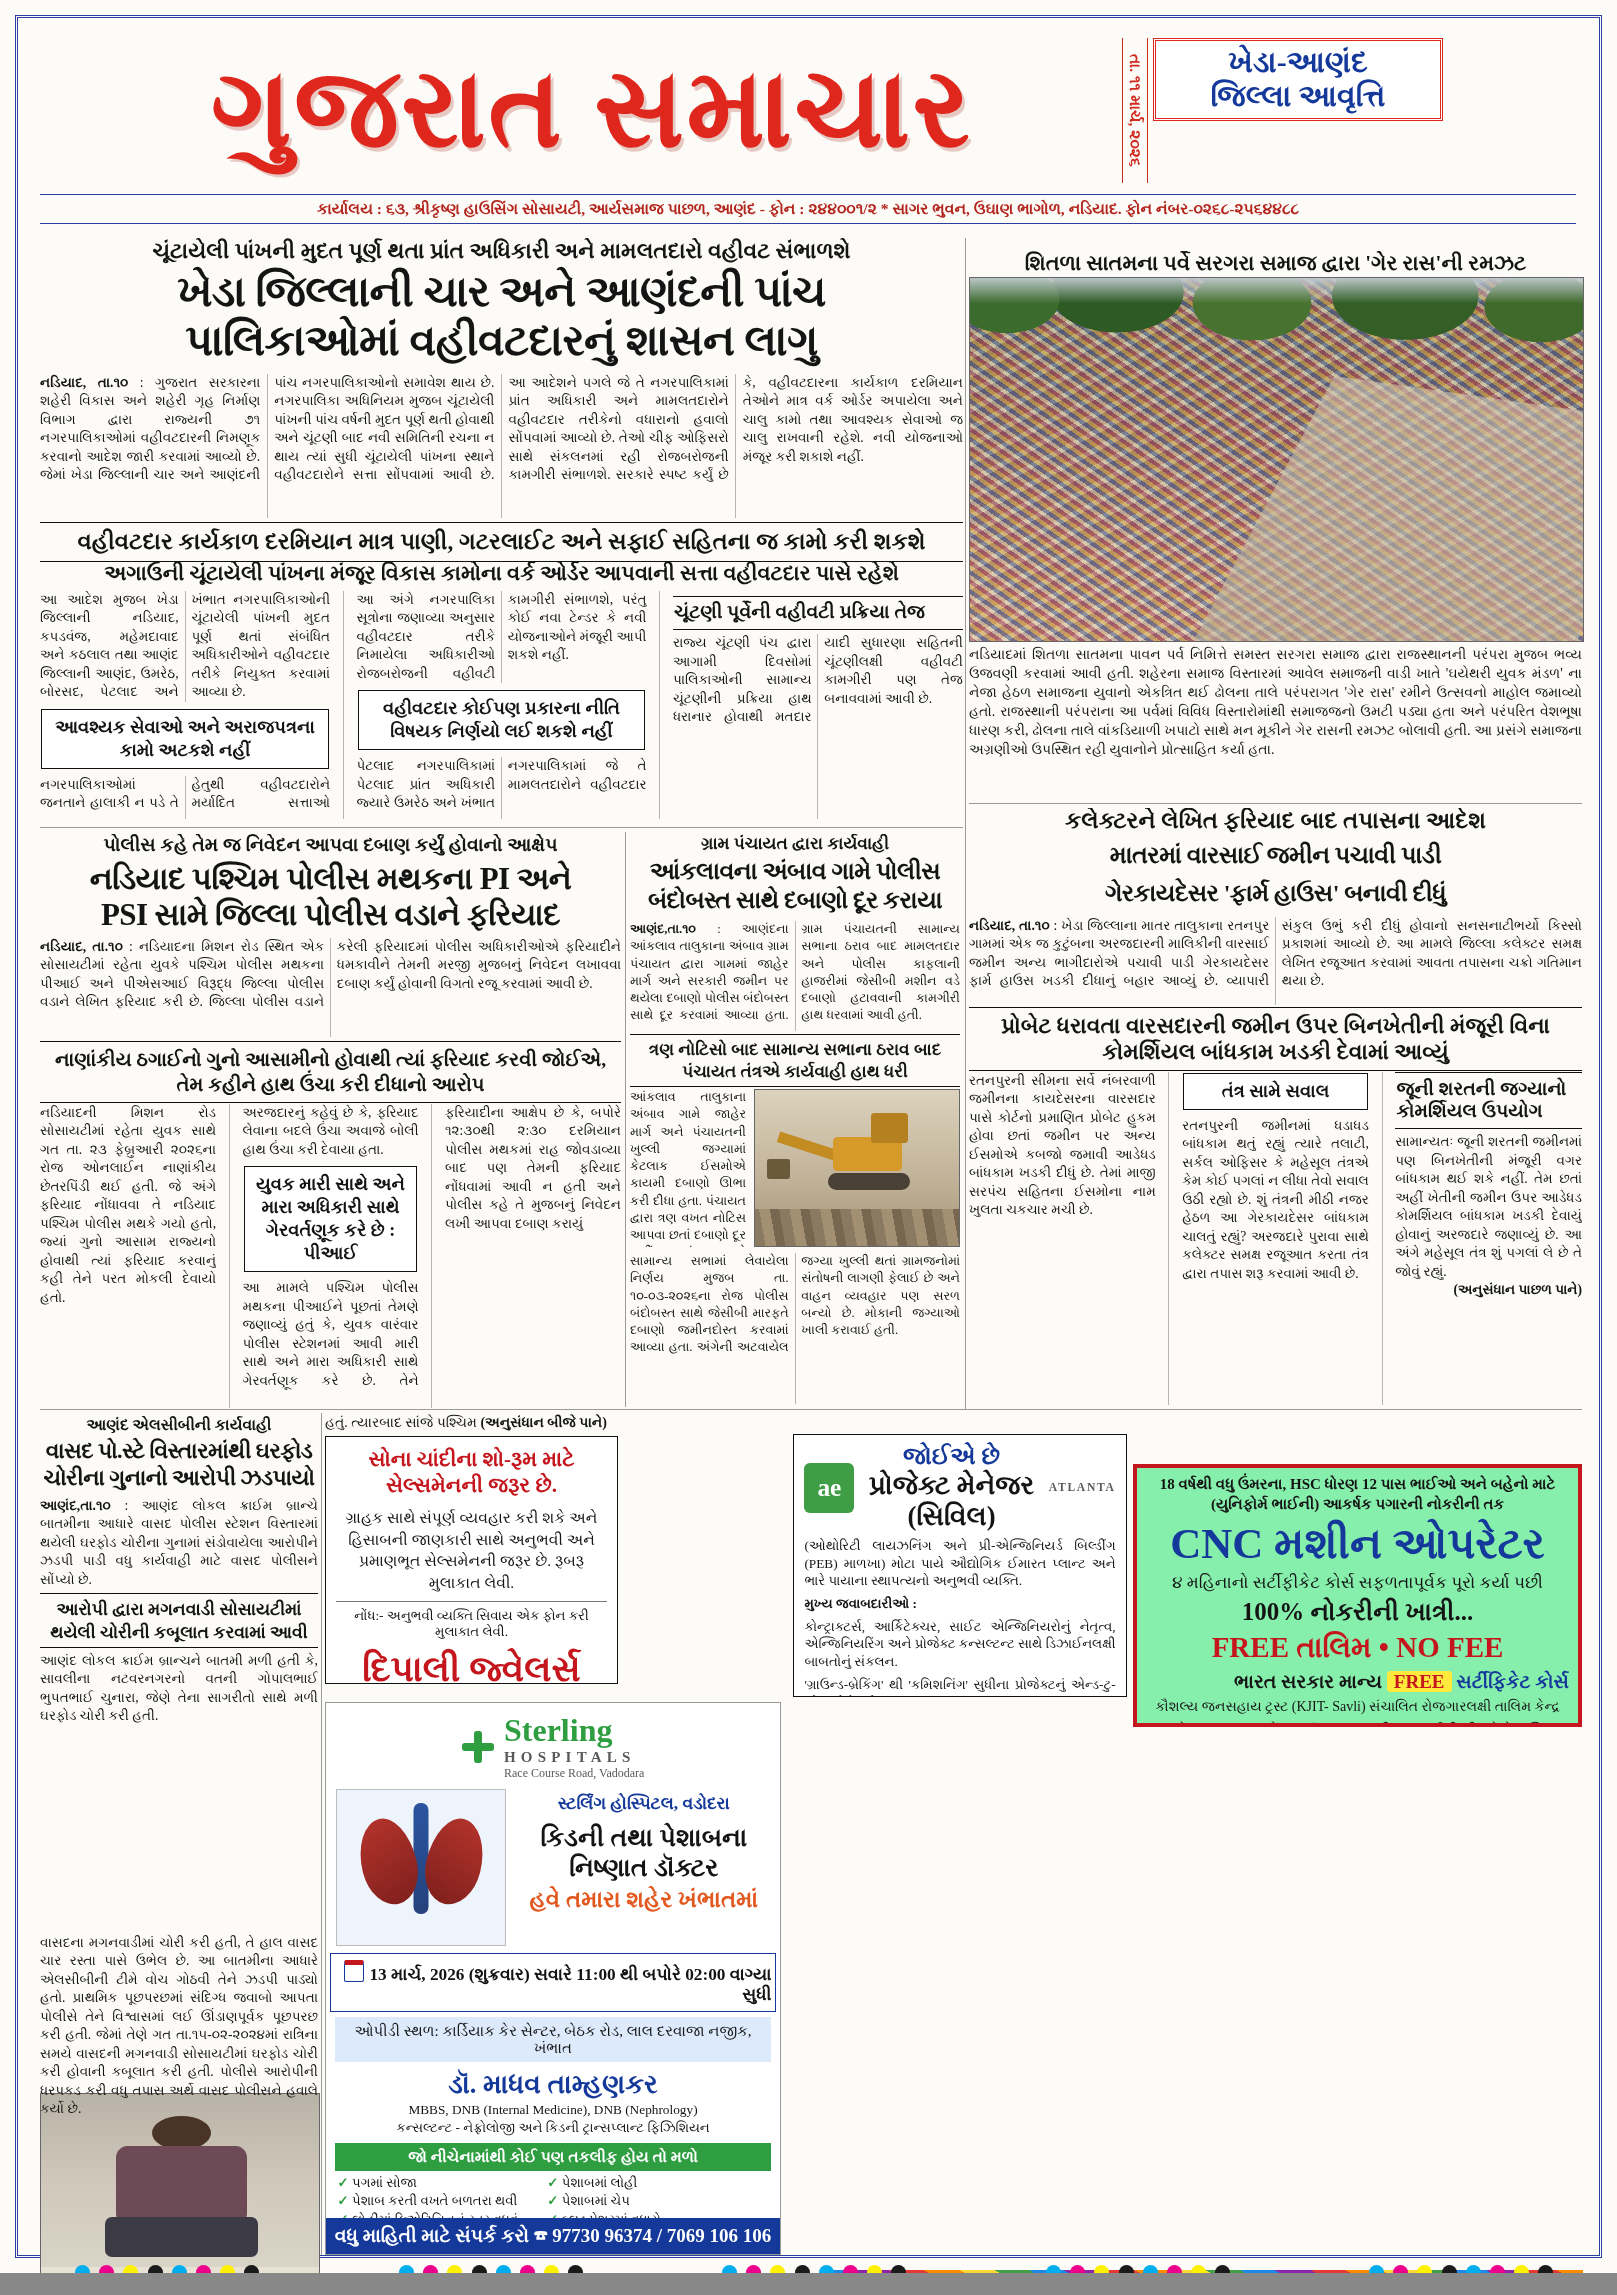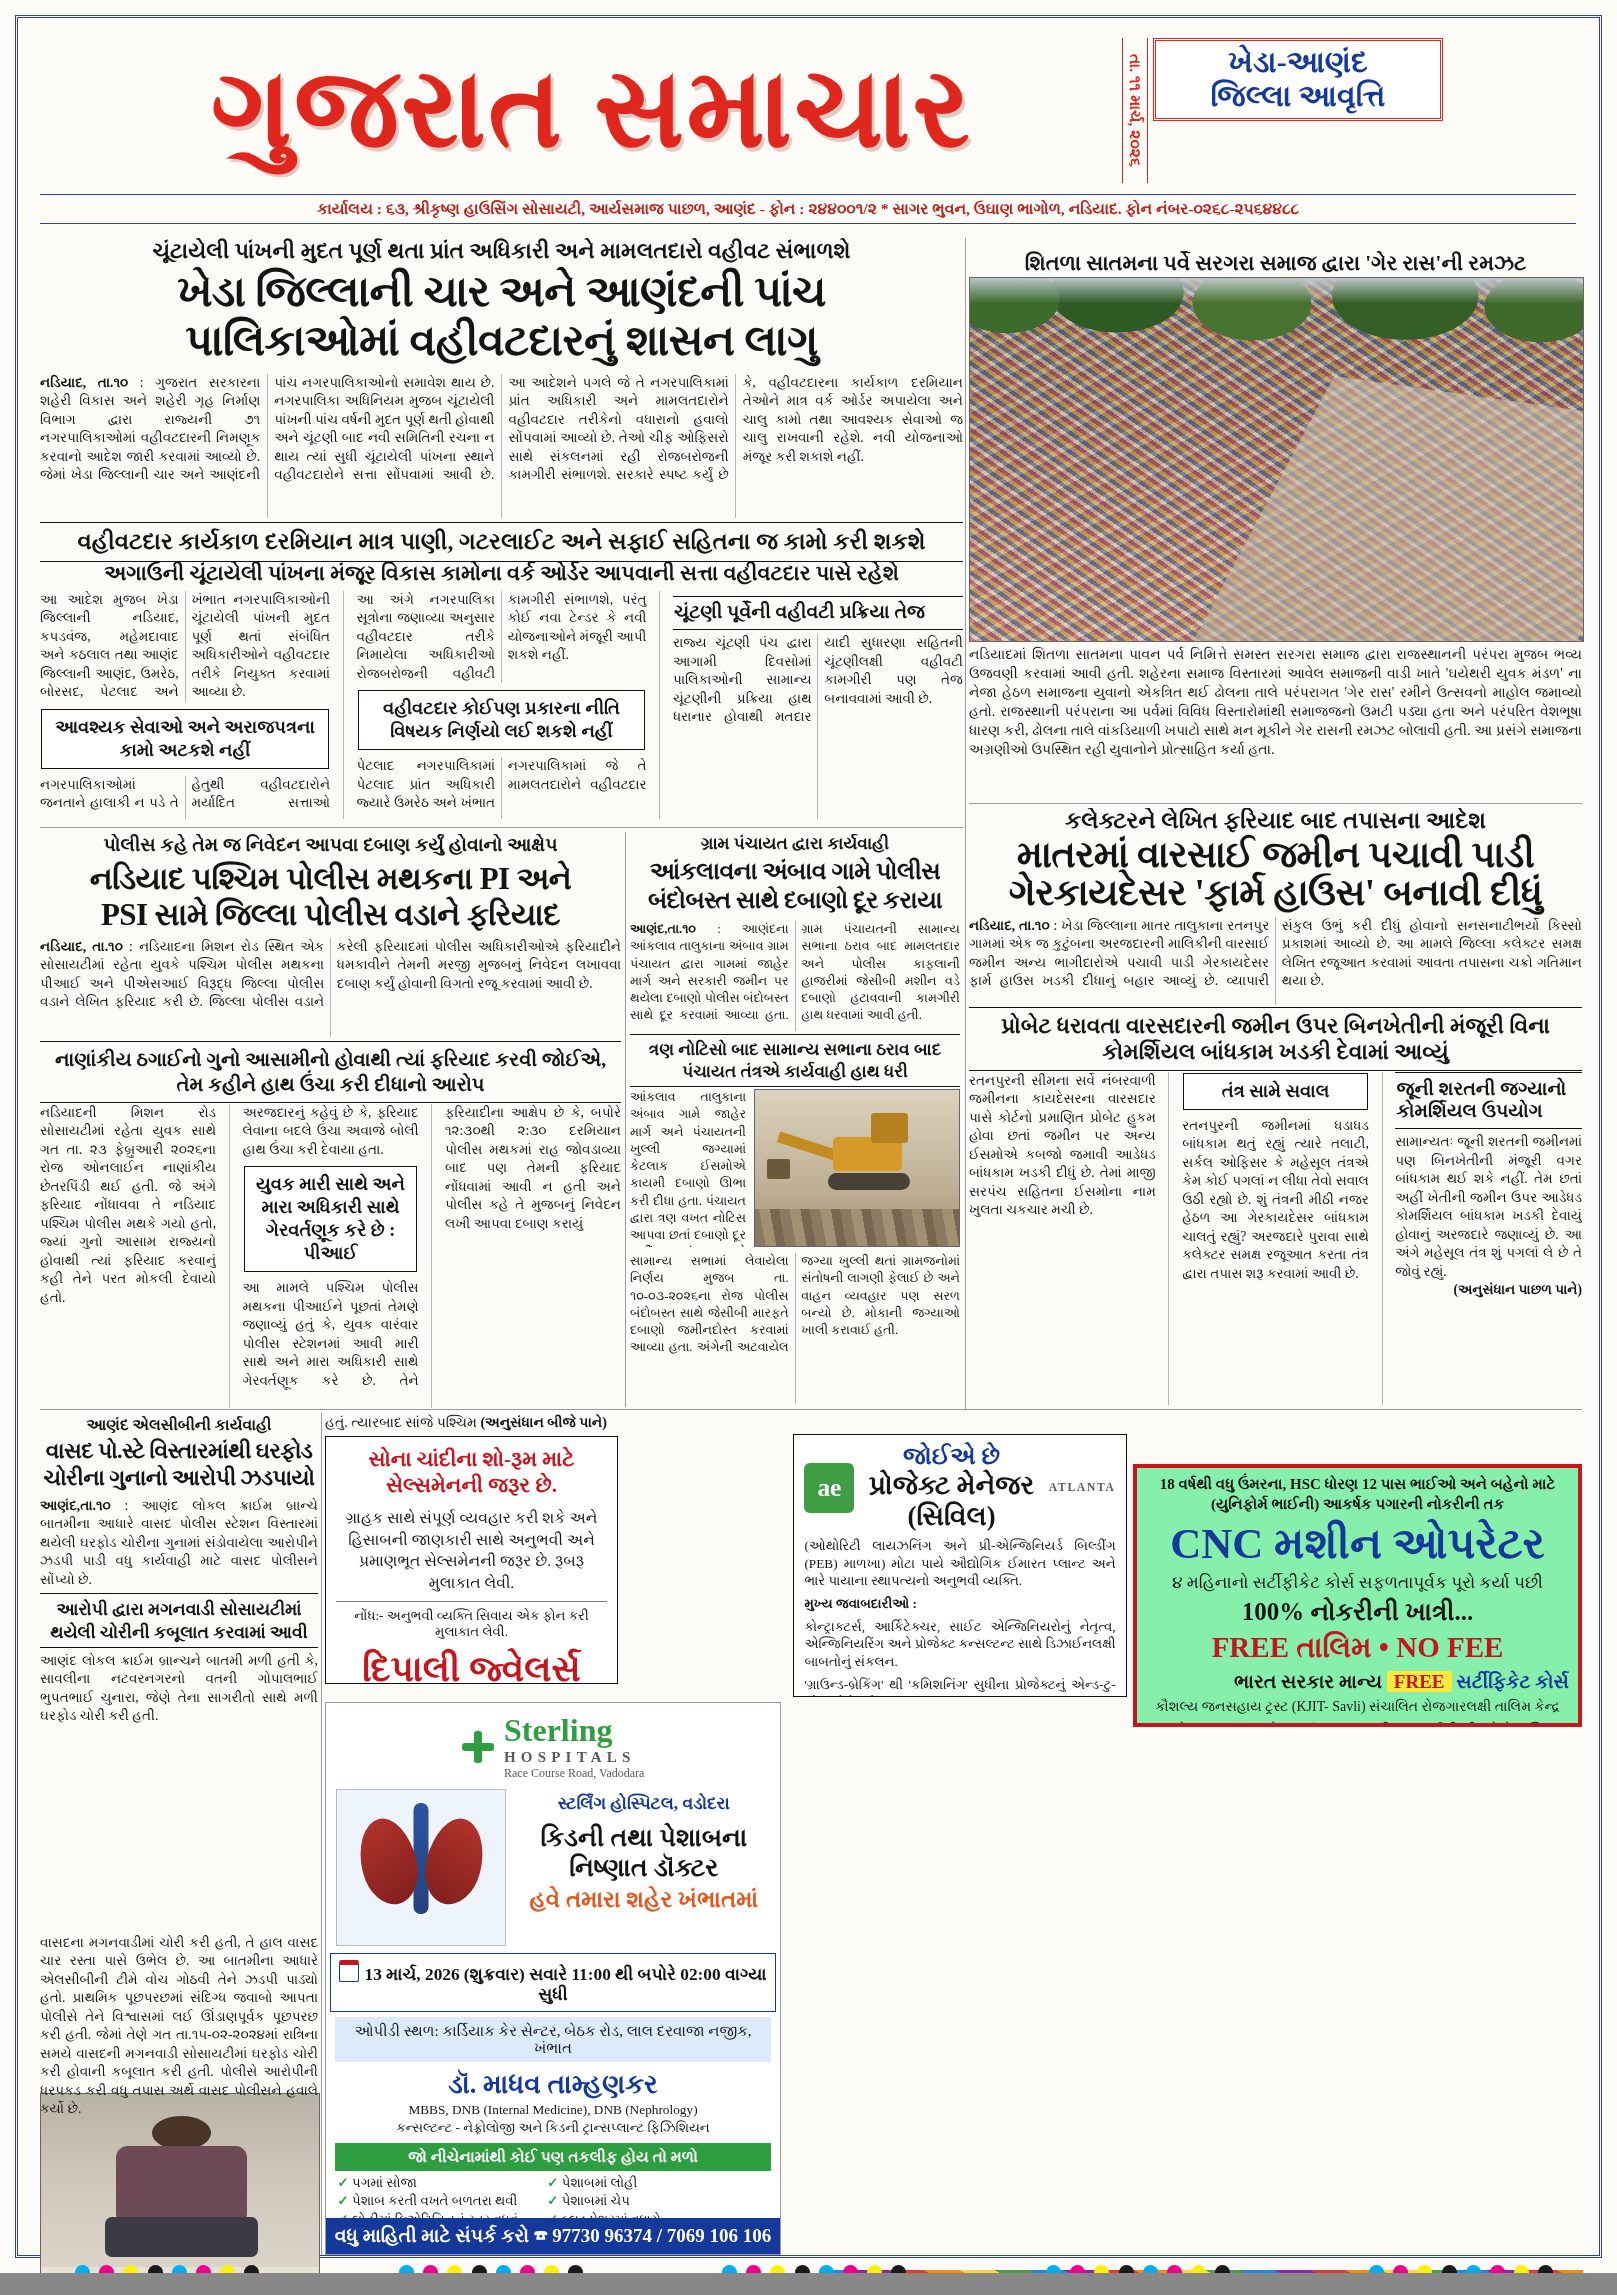--- a/index.html
+++ b/index.html
@@ -79,21 +79,21 @@
   .st-tag{color:#5a5a5a;font-size:12px;}
   .plus{position:relative;width:32px;height:32px;flex:0 0 32px;}
   .plus:before{content:'';position:absolute;left:12px;top:0;width:8.7px;height:32px;background:#2f9e41;border-radius:2.9px;}
   .plus:after{content:'';position:absolute;left:0;top:12px;width:32px;height:8.7px;background:#2f9e41;border-radius:2.9px;}
   .kidney-box{position:relative;background:#eef4fb;border:0.6px solid #bbb;overflow:hidden;}
   .kid{position:absolute;width:55px;height:87px;background:linear-gradient(160deg,#b5342c,#7e1f1c);border-radius:52% 48% 50% 50%/55% 55% 45% 45%;}
   .aorta{position:absolute;left:50%;top:8%;transform:translateX(-50%);width:15px;height:72%;background:linear-gradient(#2b54a0,#24427c);border-radius:7px;}
   .st-line0{color:#15399b;font-weight:bold;font-size:17.3px;}
   .st-title{font-weight:bold;font-size:25.4px;line-height:1.2;}
   .st-title3{color:#e2581f;font-weight:bold;font-size:23px;margin-top:4.6px;}
-  .st-date{border:1.2px solid #15399b;font-weight:bold;font-size:17.3px;text-align:center;padding:5.8px 3.5px;margin:7px 4px 0;}
+  .st-date{border:1.2px solid #15399b;font-weight:bold;font-size:17.3px;text-align:right;padding:5.8px 3.5px;margin:7px 4px 0;}
   .st-opd{background:#dceafc;font-size:15px;text-align:center;padding:5.2px 3.5px;margin:5.8px 9.2px 0;}
   .st-doc{color:#15399b;font-weight:bold;font-size:26.6px;text-align:center;margin-top:7px;}
   .st-cred{font-size:13.3px;text-align:center;margin-top:2.3px;}
   .st-serv-h{background:#2f9e41;color:#fff;font-weight:bold;font-size:15.6px;text-align:center;padding:4.6px 0;margin:7px 9.2px 0;}
   .st-serv{display:flex;flex-wrap:wrap;padding:4.6px 11.6px 0;gap:2.3px 11.6px;}
   .st-serv span{font-size:13.3px;width:46%;}
   .tick{color:#2f9e41;font-weight:bold;}
   .st-contact{position:absolute;left:0;right:0;bottom:0;background:#15399b;color:#fff;text-align:center;padding:7px 0;font-size:19px;font-weight:bold;}
   
   .bes{background:
@@ -162,21 +162,21 @@
     </div>
   </div>
 
   <div class="abs caption-title" style="left:969px;top:251px;width:613px;">શિતળા સાતમના પર્વે સરગરા સમાજ દ્વારા 'ગેર રાસ'ની રમઝટ</div>
   <div class="abs photo-festival" style="left:969px;top:277px;width:613px;height:363px;">
     <div class="road"></div>
   </div>
   <div class="abs body-txt" style="left:969px;top:645px;width:613px;height:129px;font-size:14px;">નડિયાદમાં શિતળા સાતમના પાવન પર્વ નિમિત્તે સમસ્ત સરગરા સમાજ દ્વારા રાજસ્થાનની પરંપરા મુજબ ભવ્ય ઉજવણી કરવામાં આવી હતી. શહેરના સમાજ વિસ્તારમાં આવેલ સમાજની વાડી ખાતે 'ઘયેથરી યુવક મંડળ' ના નેજા હેઠળ સમાજના યુવાનો એકત્રિત થઈ ઢોલના તાલે પરંપરાગત 'ગેર રાસ' રમીને ઉત્સવનો માહોલ જમાવ્યો હતો. રાજસ્થાની પરંપરાના આ પર્વમાં વિવિધ વિસ્તારોમાંથી સમાજજનો ઉમટી પડ્યા હતા અને પરંપરિત વેશભૂષા ધારણ કરી, ઢોલના તાલે વાંકડિયાળી ખપાટો સાથે મન મૂકીને ગેર રાસની રમઝટ બોલાવી હતી. આ પ્રસંગે સમાજના અગ્રણીઓ ઉપસ્થિત રહી યુવાનોને પ્રોત્સાહિત કર્યા હતા.</div>
 
   <div class="abs kick" style="left:969px;top:808px;width:613px;font-size:23px;">કલેક્ટરને લેખિત ફરિયાદ બાદ તપાસના આદેશ</div>
-  <div class="abs hl" style="left:969px;top:836px;width:613px;font-size:37px;line-height:38px;">
+  <div class="abs hl" style="left:969px;top:836px;width:613px;font-size:24px;line-height:38px;">
     <div>માતરમાં વારસાઈ જમીન પચાવી પાડી</div>
     <div>ગેરકાયદેસર 'ફાર્મ હાઉસ' બનાવી દીધું</div>
   </div>
   <div class="abs body-txt cols2" style="left:969px;top:917px;width:613px;height:88px;">
     <span class="dl">નડિયાદ, તા.૧૦</span>&nbsp;:&nbsp;<span>ખેડા જિલ્લાના માતર તાલુકાના રતનપુર ગામમાં એક જ કુટુંબના અરજદારની માલિકીની વારસાઈ જમીન અન્ય ભાગીદારોએ પચાવી પાડી ગેરકાયદેસર ફાર્મ હાઉસ ખડકી દીધાનું બહાર આવ્યું છે.</span>
     <span>વ્યાપારી સંકુલ ઉભું કરી દીધું હોવાનો સનસનાટીભર્યો કિસ્સો પ્રકાશમાં આવ્યો છે. આ મામલે જિલ્લા કલેક્ટર સમક્ષ લેખિત રજૂઆત કરવામાં આવતા તપાસના ચક્રો ગતિમાન થયા છે.</span>
   </div>
   <div class="abs sub rules" style="left:969px;top:1007px;width:613px;font-size:22px;line-height:26.6px;padding:4.6px 0;">પ્રોબેટ ધરાવતા વારસદારની જમીન ઉપર બિનખેતીની મંજૂરી વિના કોમર્શિયલ બાંધકામ ખડકી દેવામાં આવ્યું</div>
   <div class="abs cellrow" style="left:969px;top:1072px;width:613px;height:333px;">
     <div class="cell c1">

